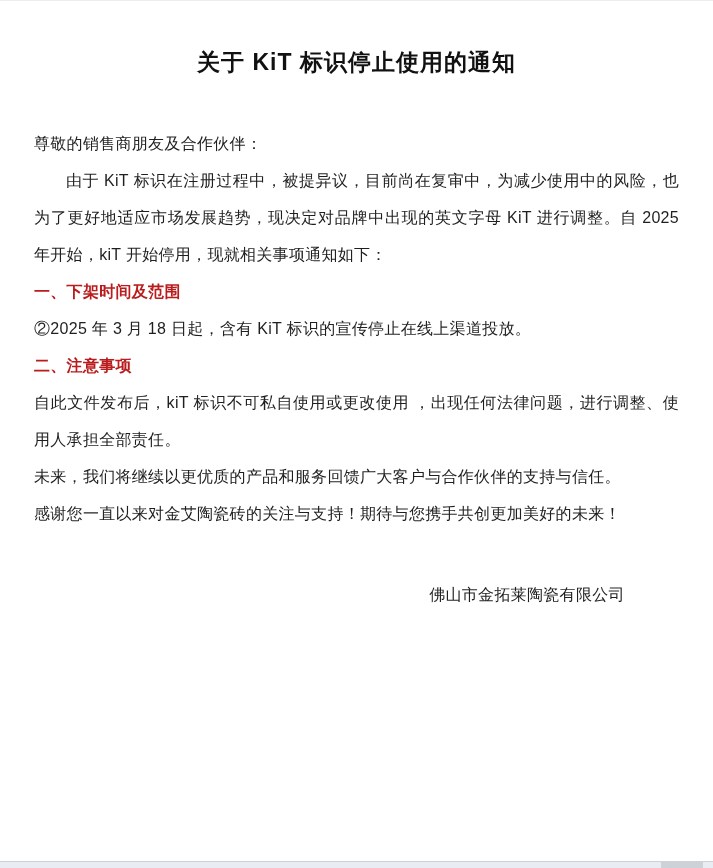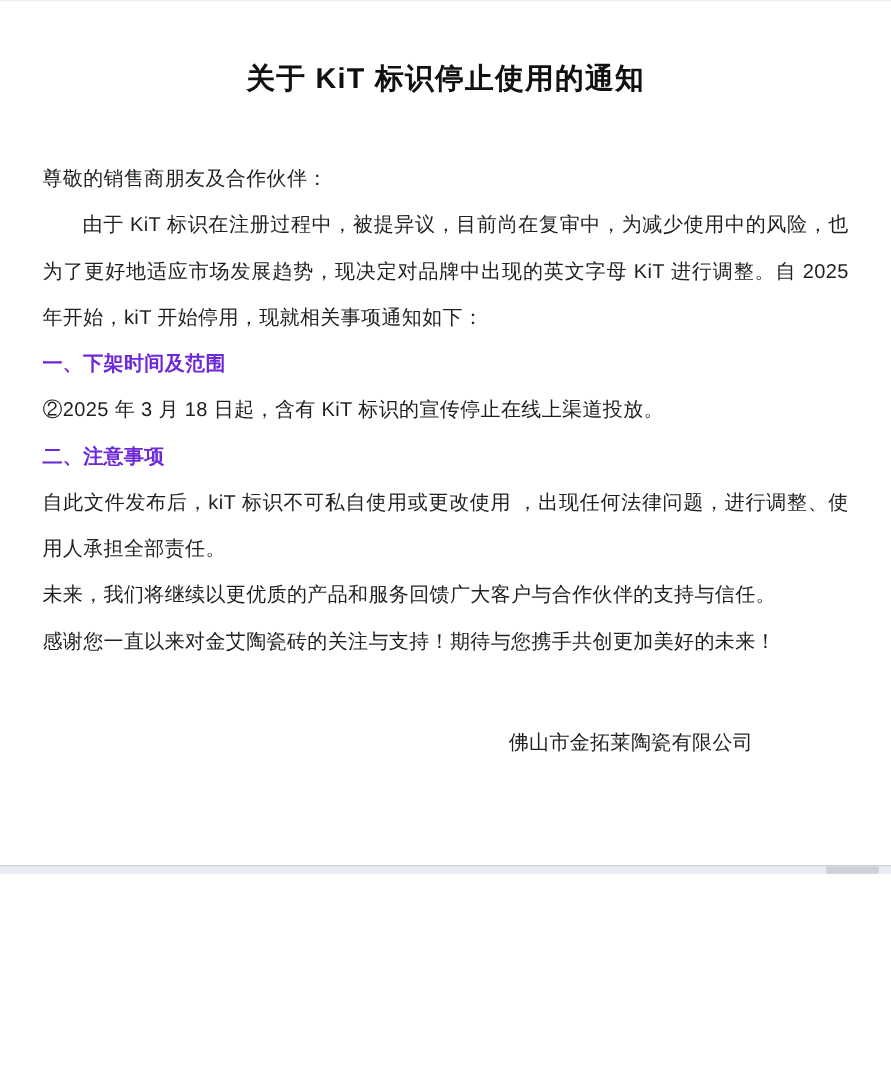--- a/index.html
+++ b/index.html
@@ -8,21 +8,21 @@
     width: 713px;
     height: 868px;
     background: #ffffff;
     overflow: hidden;
     font-family: "Liberation Sans", sans-serif;
     color: #1f1f1f;
   }
   .page {
     position: relative;
     width: 713px;
-    height: 699px;
+    height: 868px;
     border-top: 1px solid #ededed;
     box-sizing: border-box;
   }
   .content {
     padding: 44px 34px 0 34px;
   }
   .doc-title {
     font-size: 23px;
     font-weight: 700;
     line-height: 34px;
@@ -37,29 +37,29 @@
     line-height: 37px;
     text-align: justify;
     letter-spacing: 0.3px;
   }
   p.indent {
     text-indent: 2em;
   }
   p.heading {
     font-weight: 700;
     text-align: left;
-    color: #6d28d9;
+    color: #b91c1c;
   }
   .signature {
     width: 240px;
     margin: 44px 32px 0 auto;
     text-align: center;
   }
   .signature p {
-    text-align: left;
+    text-align: center;
   }
   
   .taskbar-strip {
     position: absolute;
     left: 0;
     bottom: 0;
     width: 713px;
     height: 7px;
     background: #e9edf3;
     border-top: 1px solid #ccd1da;

